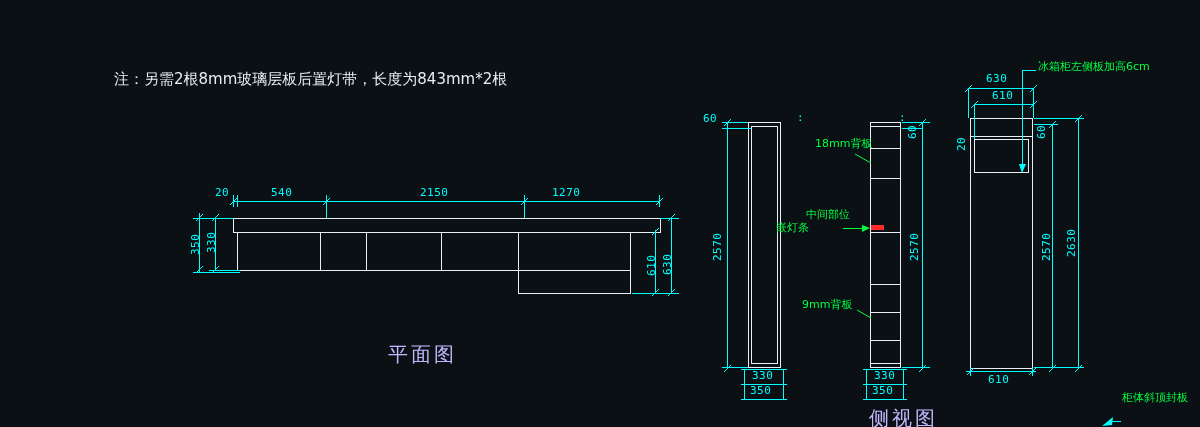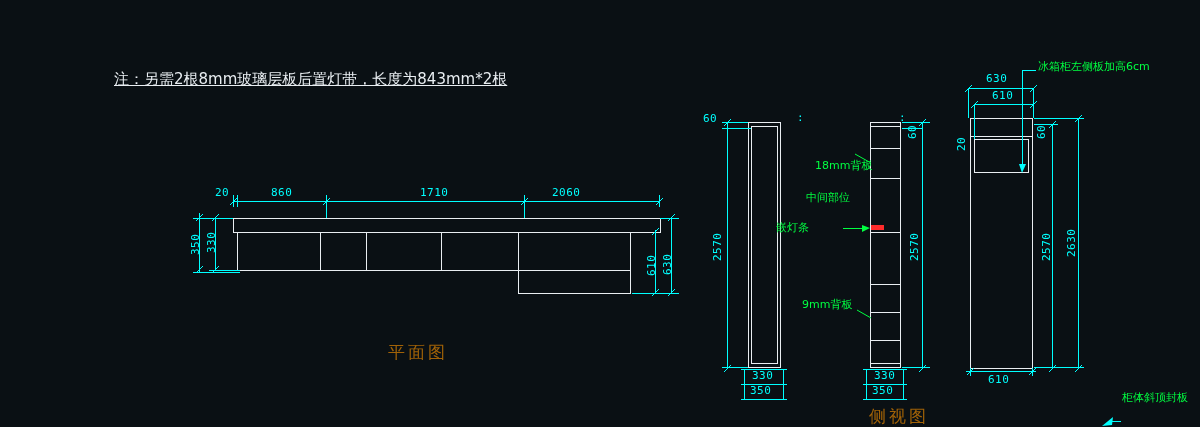--- a/index.html
+++ b/index.html
@@ -14,22 +14,22 @@
   .canvas svg { position: absolute; left: 0; top: 0; }
   .t { position: absolute; white-space: nowrap; line-height: 1.1; }
   .dim {
     color: #00ffff;
     font-size: 11px;
     font-family: "DejaVu Sans Mono", monospace;
     letter-spacing: 0.5px;
   }
   .vdim { transform: rotate(-90deg); transform-origin: 0 0; }
   .ann { color: #00ff41; font-size: 11px; }
-  .wlabel { color: #a16207; font-size: 17px; letter-spacing: 3px; }
-  .note-text { color: #e9eef2; font-size: 15px; text-decoration: underline; }
+  .wlabel { color: #c4b5fd; font-size: 20px; letter-spacing: 3px; }
+  .note-text { color: #e9eef2; font-size: 15px; }
 </style>
 </head>
 <body>
 
 <div class="canvas">
 
   <svg width="1200" height="427" viewBox="0 0 1200 427">
 
     <g stroke="#e9eef2" fill="none" stroke-width="1">
       <rect x="233.5" y="218.5" width="427" height="14"></rect>
@@ -97,37 +97,37 @@
       <path d="M970.5 368 V376 M1032.5 368 V376"></path>
       <path d="M967 375 L974 368 M1029 375 L1036 368"></path>
       <path d="M1112 421.5 H1121"></path>
       <polygon points="1102,426 1113,417 1112,425" fill="#00ffff" stroke="none"></polygon>
     </g>
   </svg>
 
   <div class="t note-text" style="left:114px; top:71px">注：另需2根8mm玻璃层板后置灯带，长度为843mm*2根</div>
 
   <div class="t dim" style="left:215px; top:187px">20</div>
-  <div class="t dim" style="left:271px; top:187px">860</div>
-  <div class="t dim" style="left:420px; top:187px">1710</div>
-  <div class="t dim" style="left:552px; top:187px">2060</div>
+  <div class="t dim" style="left:271px; top:187px">540</div>
+  <div class="t dim" style="left:420px; top:187px">2150</div>
+  <div class="t dim" style="left:552px; top:187px">1270</div>
   <div class="t dim vdim" style="left:190px; top:255px">350</div>
   <div class="t dim vdim" style="left:206px; top:253px">330</div>
   <div class="t dim vdim" style="left:646px; top:276px">610</div>
   <div class="t dim vdim" style="left:662px; top:275px">630</div>
   <div class="t wlabel" style="left:388px; top:343px">平面图</div>
 
   <div class="t dim" style="left:703px; top:113px">60</div>
   <div class="t dim vdim" style="left:712px; top:261px">2570</div>
   <div class="t dim" style="left:752px; top:370px">330</div>
   <div class="t dim" style="left:750px; top:385px">350</div>
   <div class="t dim" style="left:797px; top:112px">:</div>
 
-  <div class="t ann" style="left:815px; top:160px">18mm背板</div>
-  <div class="t ann" style="left:806px; top:192px">中间部位</div>
+  <div class="t ann" style="left:815px; top:138px">18mm背板</div>
+  <div class="t ann" style="left:806px; top:209px">中间部位</div>
   <div class="t ann" style="left:776px; top:222px">嵌灯条</div>
   <div class="t ann" style="left:802px; top:299px">9mm背板</div>
   <div class="t dim" style="left:899px; top:112px">:</div>
   <div class="t dim vdim" style="left:907px; top:139px">60</div>
   <div class="t dim vdim" style="left:909px; top:261px">2570</div>
   <div class="t dim" style="left:874px; top:370px">330</div>
   <div class="t dim" style="left:872px; top:385px">350</div>
   <div class="t wlabel" style="left:869px; top:407px">侧视图</div>
 
   <div class="t dim" style="left:986px; top:73px">630</div>

